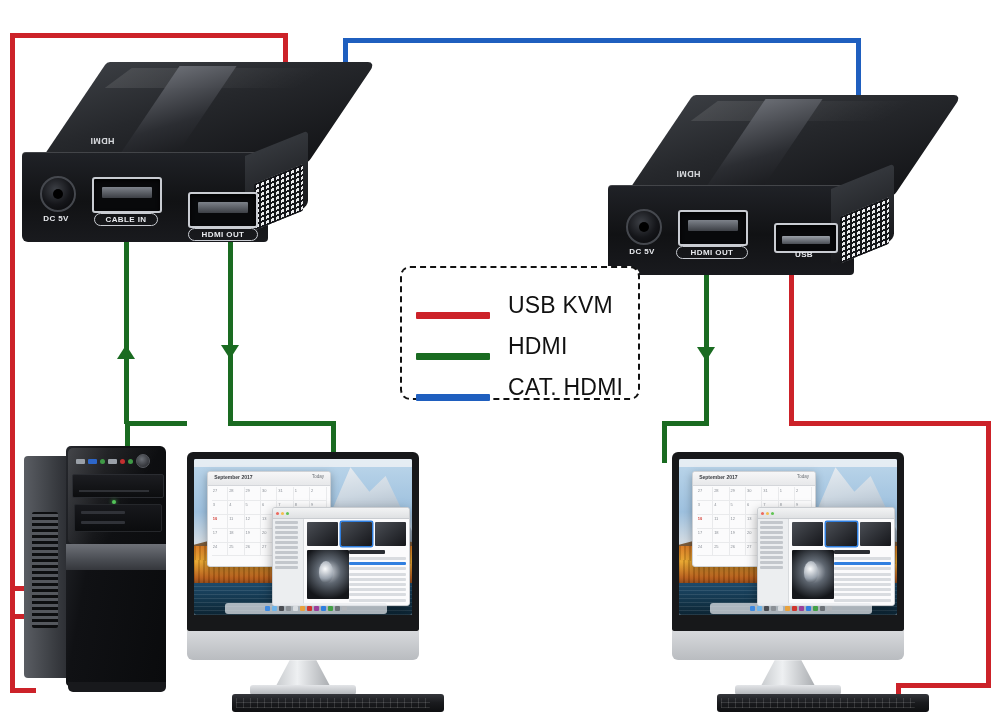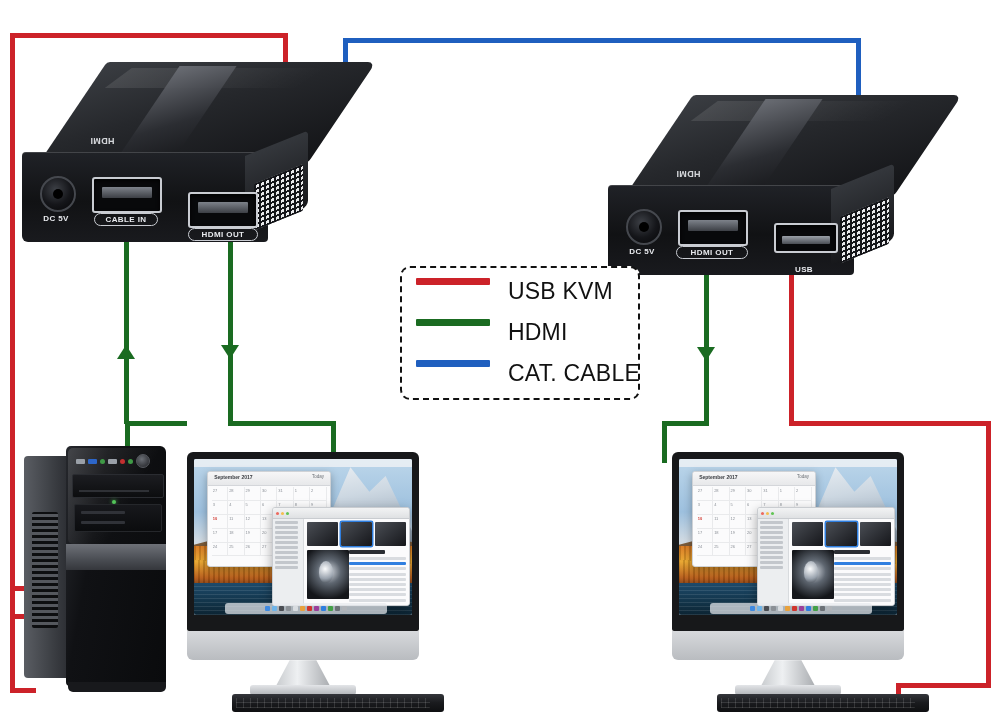--- a/index.html
+++ b/index.html
@@ -156,21 +156,21 @@
   #legend{
     position:absolute;
     left:400px;top:266px;width:240px;height:134px;
     border:2.5px dashed #111;
     border-radius:10px;
     background:#fff;
     box-sizing:border-box;
     padding:10px 0 0 0;
   }
   .legend-row{
-    display:flex;align-items:flex-start;
+    display:flex;align-items:flex-end;
     height:41px;
     padding-left:14px;
   }
   .legend-swatch{
     width:74px;height:7px;border-radius:1px;flex:0 0 auto;
   }
   .legend-label{
     margin-left:18px;
     font-size:23px;
     color:#111;
@@ -463,36 +463,36 @@
       <div class="dev-side"></div>
       <div class="dev-vent"></div>
 
       <div class="port-dc" style="left:18px;top:114px;width:32px;height:32px;"></div>
       <div class="port-label" style="left:12px;top:152px;width:44px;">DC 5V</div>
 
       <div class="port hdmi" style="left:70px;top:115px;width:66px;height:32px;"></div>
       <div class="port-label boxed" style="left:68px;top:151px;width:62px;">HDMI OUT</div>
 
       <div class="port usb" style="left:166px;top:128px;width:60px;height:26px;"></div>
-      <div class="port-label" style="left:170px;top:170px;width:52px;">USB</div>
+      <div class="port-label" style="left:170px;top:155px;width:52px;">USB</div>
     </div>
   </div>
 
   <div id="legend">
     <div class="legend-row">
       <span class="legend-swatch" style="background:#cc2229;"></span>
       <span class="legend-label">USB KVM</span>
     </div>
     <div class="legend-row">
       <span class="legend-swatch" style="background:#1a6b21;"></span>
       <span class="legend-label">HDMI</span>
     </div>
     <div class="legend-row">
       <span class="legend-swatch" style="background:#1f5fbf;"></span>
-      <span class="legend-label">CAT. CABLE</span>
+      <span class="legend-label">CAT. HDMI</span>
     </div>
   </div>
 
   <div id="pc-tower">
     <div class="pc-left">
       <div class="pc-left-vent"></div>
     </div>
     <div class="pc-front"></div>
     <div class="pc-gloss"></div>
     <div class="pc-ioblock">

